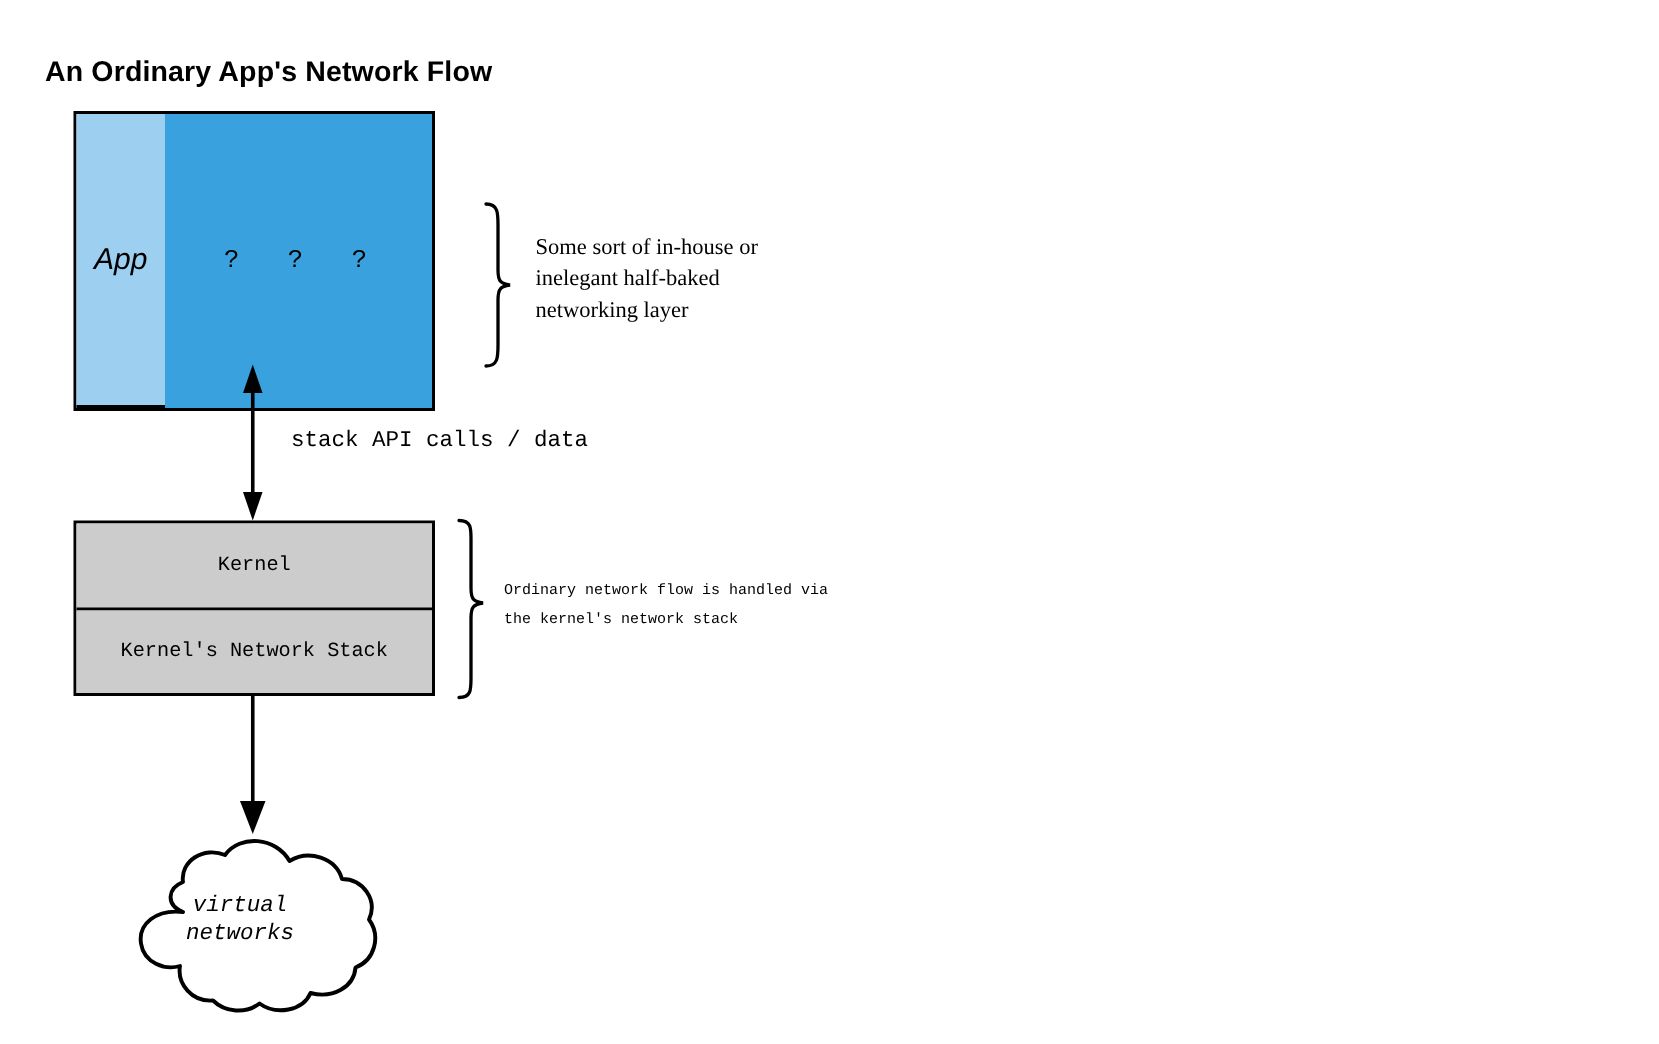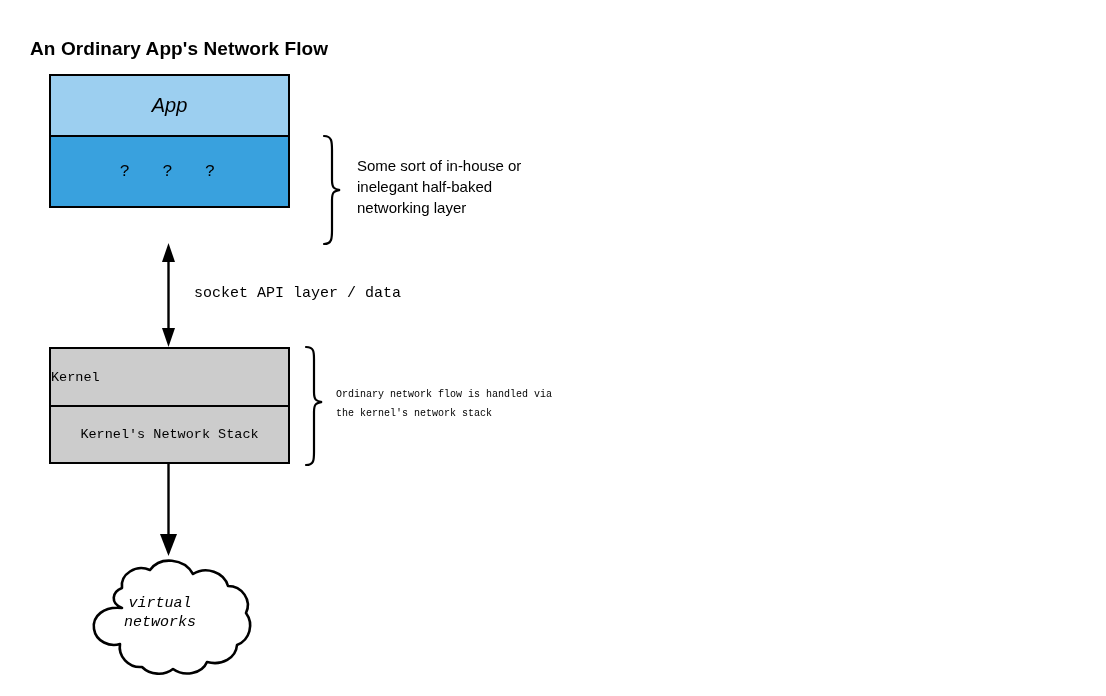--- a/index.html
+++ b/index.html
@@ -32,25 +32,25 @@
     font-weight: bold;
     letter-spacing: 0.1px;
     white-space: nowrap;
     font-family: "Liberation Sans", sans-serif;
     margin-top: 20px;
   }
   #app-stack {
     left: 49px;
     top: 74px;
     width: 241px;
-    height: 134px;
+    height: 200px;
     box-sizing: border-box;
     border: 2px solid #000;
     display: flex;
-    flex-direction: column;
+    flex-direction: row;
   }
   #app-box {
     flex: 0 0 59px;
     background: #9CCFF0;
     border-bottom: 2px solid #000;
     display: flex;
     align-items: center;
     justify-content: center;
   }
   #app-label {
@@ -81,21 +81,21 @@
     border: 2px solid #000;
     display: flex;
     flex-direction: column;
   }
   #kernel-box {
     flex: 0 0 56px;
     background: #CCCCCC;
     border-bottom: 2px solid #000;
     display: flex;
     align-items: center;
-    justify-content: flex-start;
+    justify-content: center;
   }
   #netstack-box {
     flex: 1 1 auto;
     background: #CCCCCC;
     display: flex;
     align-items: center;
     justify-content: center;
   }
   .mono-node-label {
     font-family: "Liberation Mono", monospace;
@@ -116,21 +116,21 @@
     top: 285px;
     font-family: "Liberation Mono", monospace;
     font-size: 15px;
     white-space: nowrap;
   }
 
   
   #annotation-app {
     left: 357px;
     top: 155px;
-    font-family: Liberation Sans, sans-serif;
+    font-family: Liberation Serif, serif;
     font-size: 15px;
     line-height: 21px;
     white-space: pre-line;
   }
   #annotation-kernel {
     left: 336px;
     top: 385px;
     font-family: "Liberation Mono", monospace;
     font-size: 10px;
     line-height: 19px;
@@ -175,21 +175,21 @@
 
   <div class="abs" id="kernel-stack">
     <div id="kernel-box">
       <span class="mono-node-label">Kernel</span>
     </div>
     <div id="netstack-box">
       <span class="mono-node-label">Kernel's Network Stack</span>
     </div>
   </div>
 
-  <div class="abs" id="socket-label">socket API layer / data</div>
+  <div class="abs" id="socket-label">stack API calls / data</div>
 
   <div class="abs" id="annotation-app">Some sort of in-house or
 inelegant half-baked
 networking layer</div>
 
   <div class="abs" id="annotation-kernel">Ordinary network flow is handled via
 the kernel's network stack</div>
 
   <div class="abs" id="cloud-group">
     <svg width="200" height="130" viewBox="0 0 200 130">

